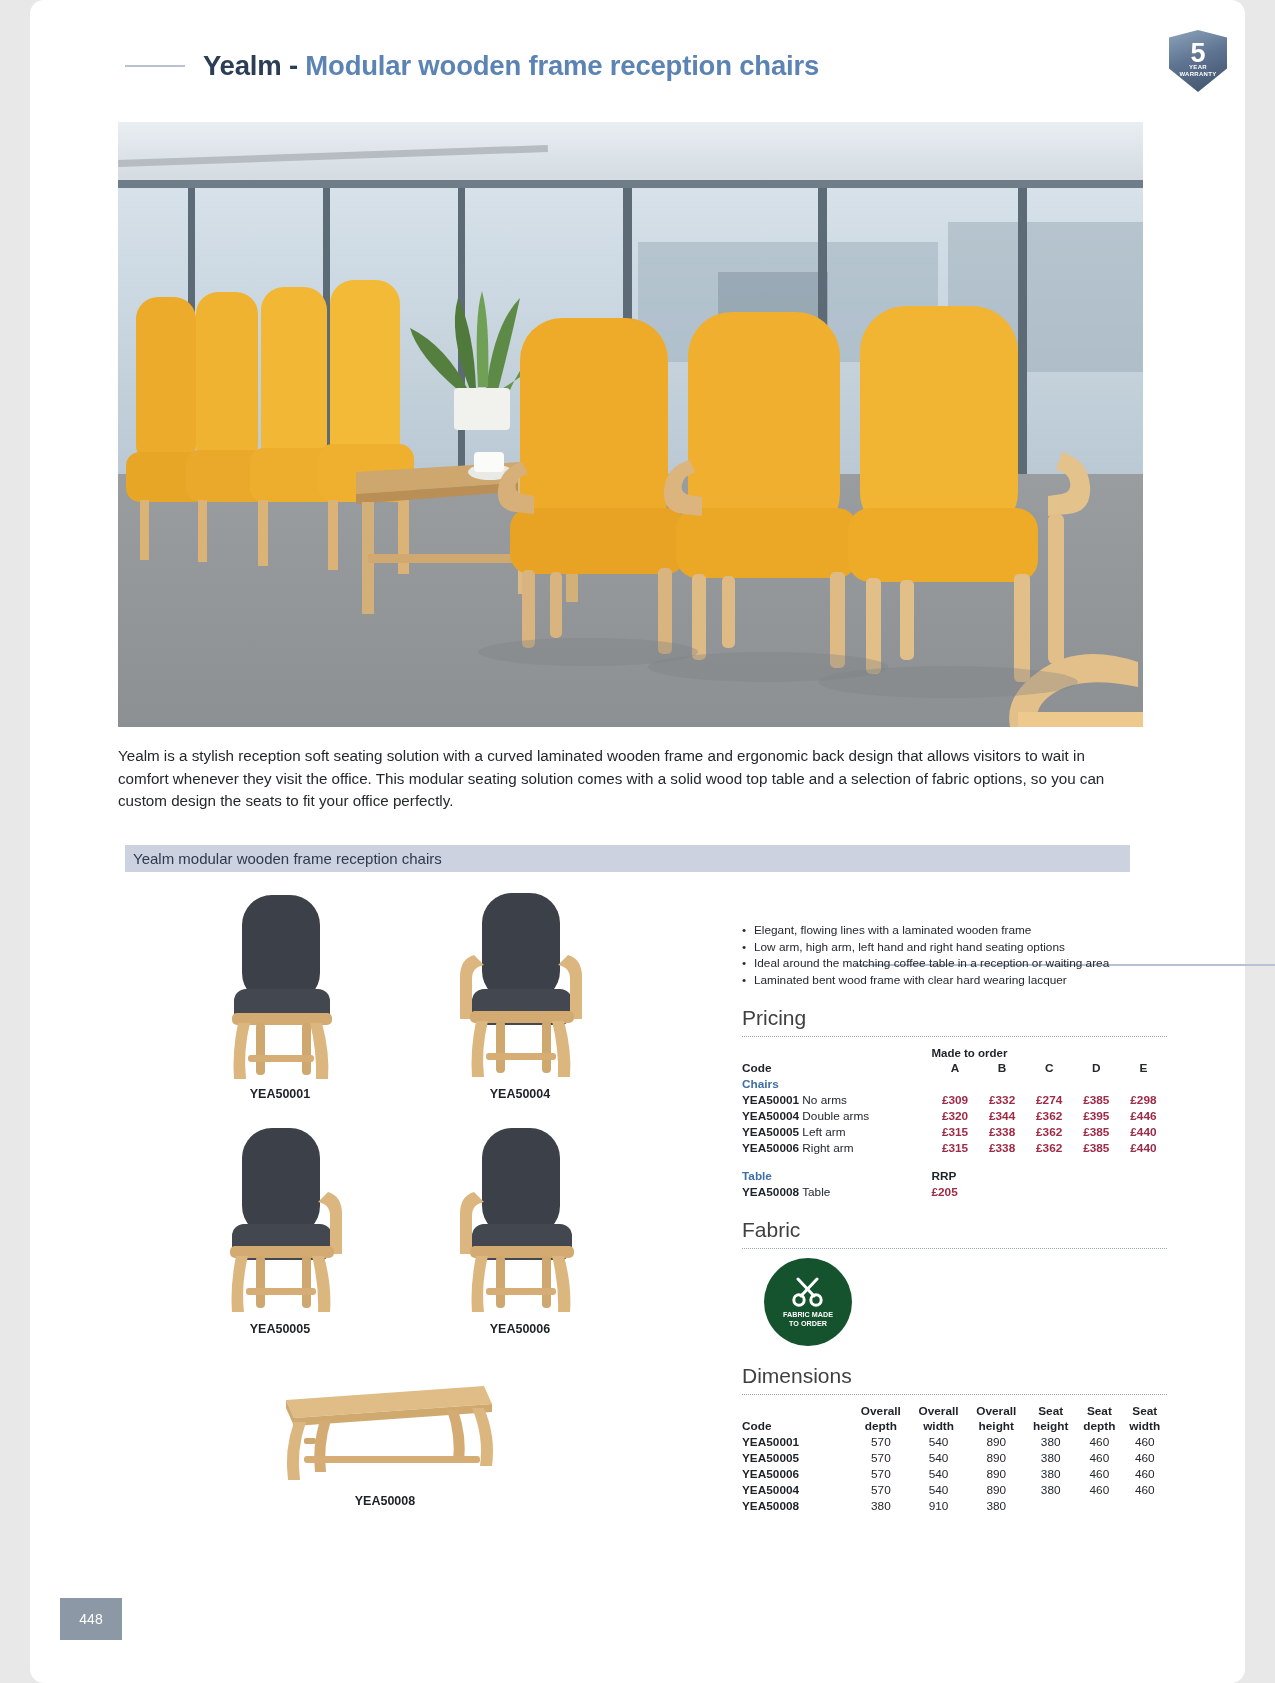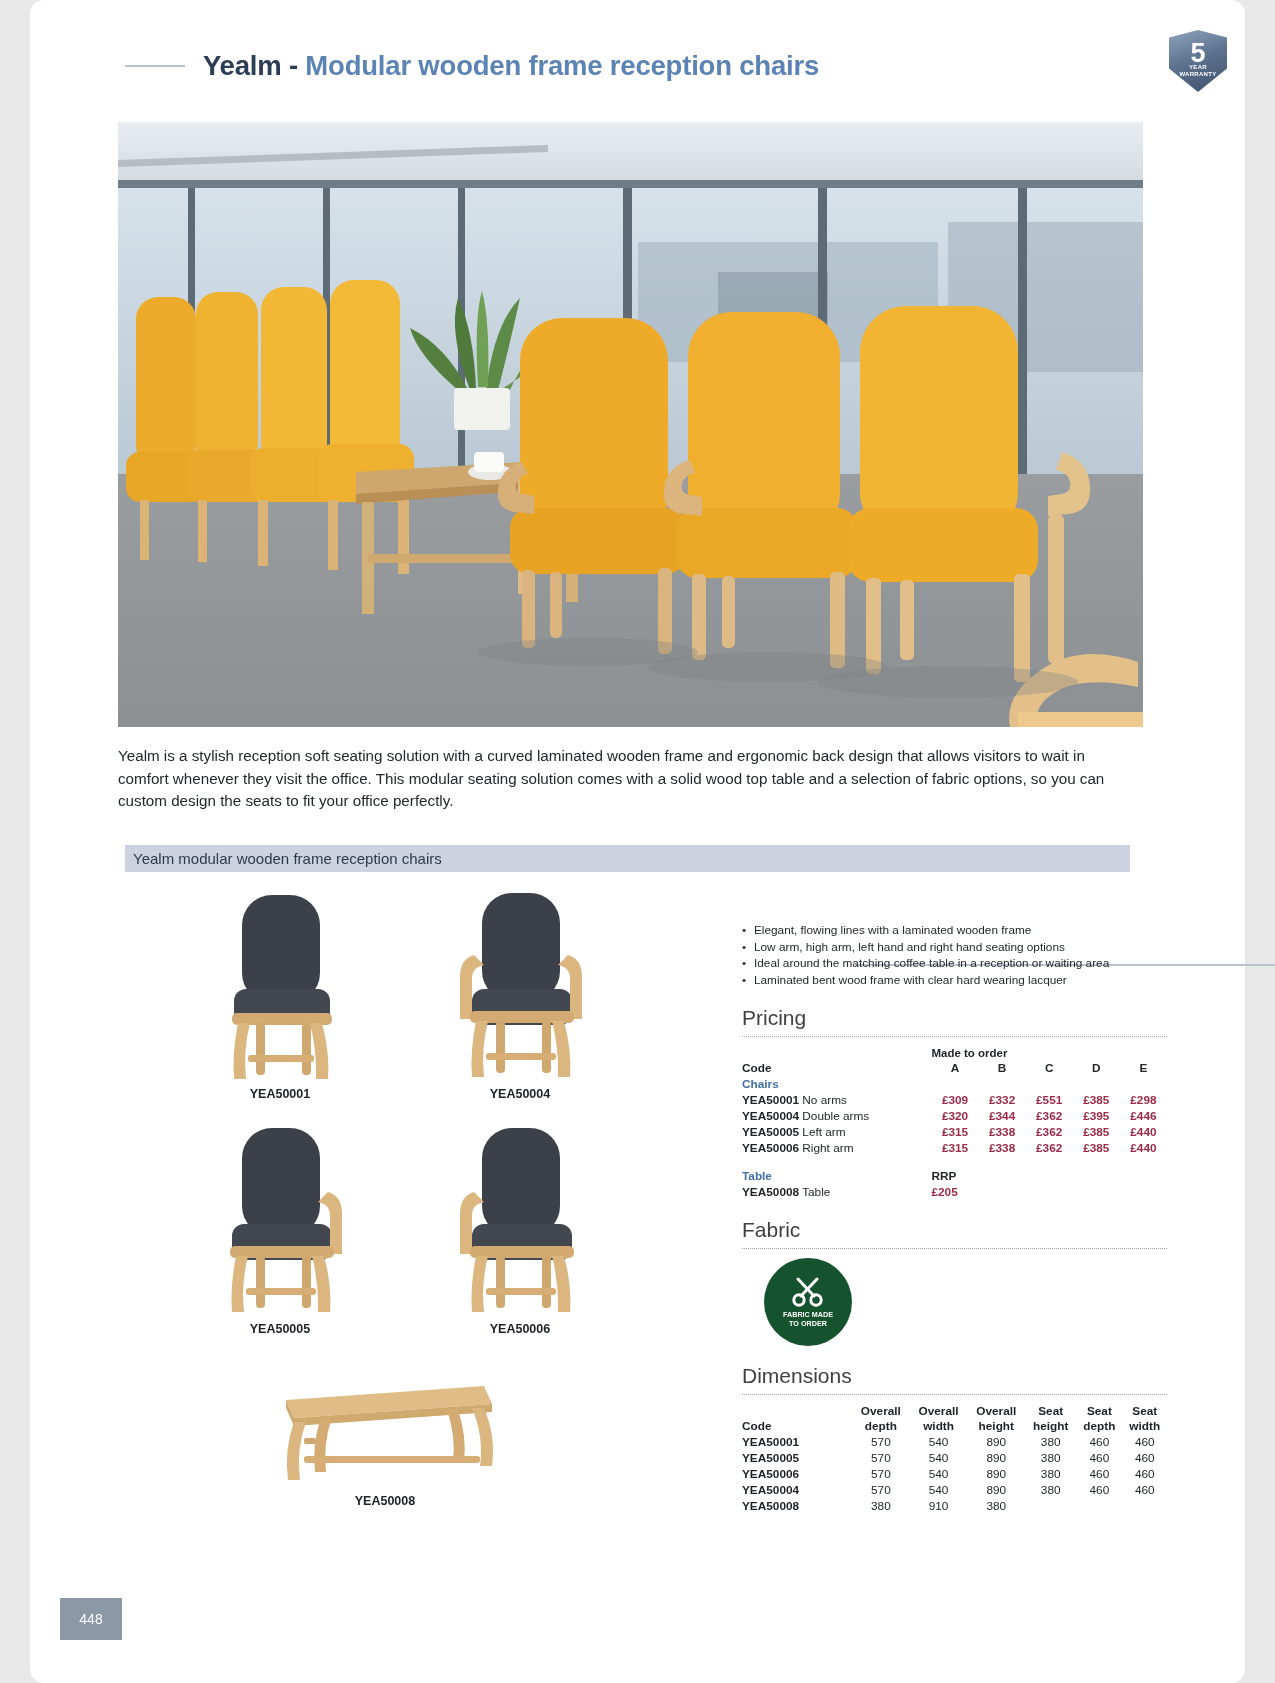--- a/index.html
+++ b/index.html
@@ -445,21 +445,21 @@
         <td class="col-band hdr-band">D</td>
         <td class="col-band hdr-band">E</td>
       </tr>
       <tr>
         <td class="cat" colspan="6">Chairs</td>
       </tr>
       <tr>
         <td class="col-code"><span class="code">YEA50001</span> <span>No arms</span></td>
         <td class="col-band price">£309</td>
         <td class="col-band price">£332</td>
-        <td class="col-band price">£551</td>
+        <td class="col-band price">£274</td>
         <td class="col-band price">£385</td>
         <td class="col-band price">£298</td>
       </tr>
       <tr>
         <td class="col-code"><span class="code">YEA50004</span> <span>Double arms</span></td>
         <td class="col-band price">£320</td>
         <td class="col-band price">£344</td>
         <td class="col-band price">£362</td>
         <td class="col-band price">£395</td>
         <td class="col-band price">£446</td>

